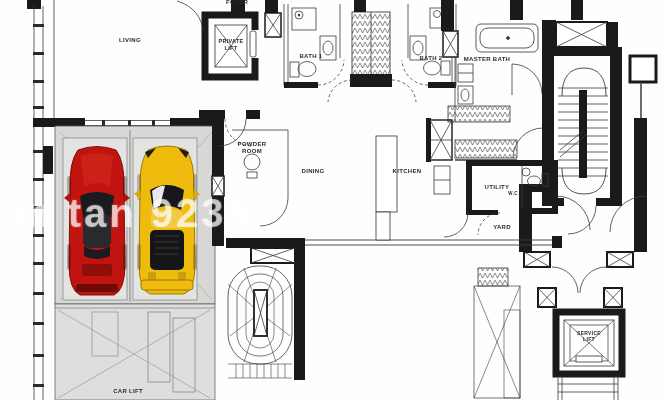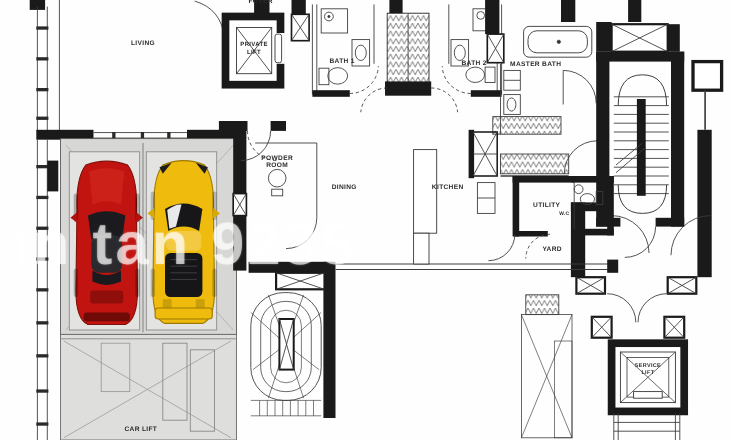--- a/index.html
+++ b/index.html
@@ -2,21 +2,21 @@
 <html><head>
 <meta charset="utf-8">
 <style>
   html,body{margin:0;padding:0;background:#fff;}
   .stage{position:relative;width:665px;height:400px;background:#fefefe;overflow:hidden;
          font-family:"Liberation Sans", sans-serif;}
   .stage svg{position:absolute;left:0;top:0;}
   .rl{position:absolute;transform:translateX(-50%);color:#2b2b2b;font-weight:700;
       font-size:6px;letter-spacing:.3px;line-height:1.2;text-align:center;white-space:nowrap;}
   .rl.wrap{white-space:normal;}
-  .watermark{position:absolute;left:12px;top:191px;font-size:54px;font-weight:700;
+  .watermark{position:absolute;left:12px;top:191px;font-size:40px;font-weight:700;
       color:rgba(255,255,255,0.62);letter-spacing:3px;white-space:nowrap;
       text-shadow:0 0 2px rgba(255,255,255,0.35);}
 </style>
 </head>
 <body>
 
 <div class="stage">
 <svg width="665" height="400" viewBox="0 0 665 400">
   <defs>
     <pattern id="zig" width="5" height="7" patternUnits="userSpaceOnUse">

